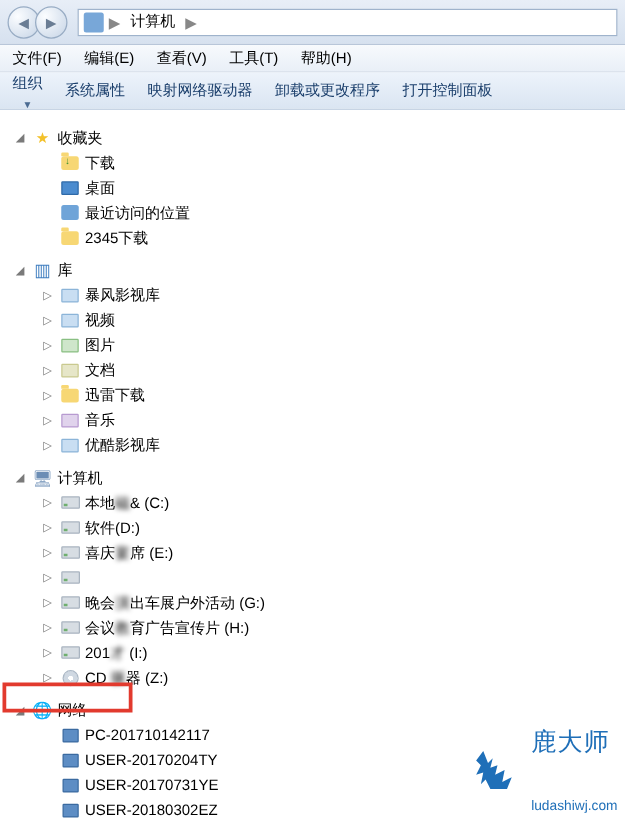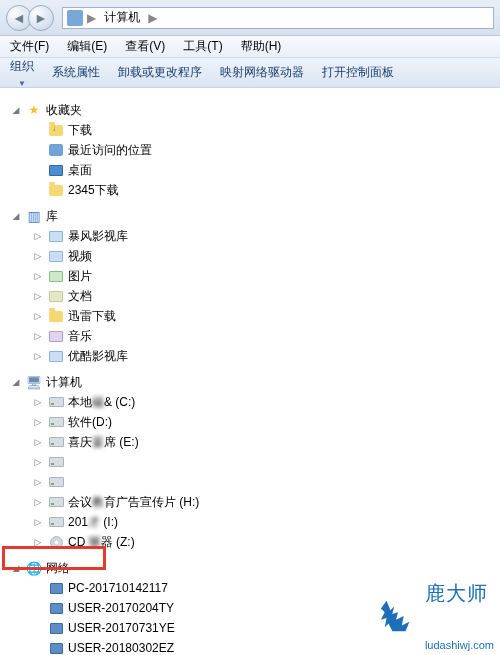--- a/index.html
+++ b/index.html
@@ -91,22 +91,22 @@
   <span class="mi">工具(T)</span>
   <span class="mi">帮助(H)</span>
 </div>
 
 <div class="toolbar">
   <span class="tb">
       <span>组织</span>
       <span class="caret">▼</span>
     </span>
   <span class="tb">系统属性</span>
+  <span class="tb">映射网络驱动器</span>
   <span class="tb">卸载或更改程序</span>
-  <span class="tb">映射网络驱动器</span>
   <span class="tb">打开控制面板</span>
 </div>
 
 <div class="tree">
 
   <div class="group">
     <div class="node">
       <span class="tw">◢</span>
       <span class="ico i-star">★</span>
       <span class="lbl">收藏夹</span>
@@ -115,30 +115,30 @@
       <div class="node">
           <span class="tw"></span>
           <span class="ico i-dl">
             <span class="i-folder"></span>
           </span>
           <span class="lbl">下载</span>
         </div>
       <div class="node">
           <span class="tw"></span>
           <span class="ico">
+            <span class="i-desktop"></span>
+          </span>
+          <span class="lbl">桌面</span>
+        </div>
+      <div class="node">
+          <span class="tw"></span>
+          <span class="ico">
             <span class="i-recent"></span>
           </span>
           <span class="lbl">最近访问的位置</span>
-        </div>
-      <div class="node">
-          <span class="tw"></span>
-          <span class="ico">
-            <span class="i-desktop"></span>
-          </span>
-          <span class="lbl">桌面</span>
         </div>
       <div class="node">
           <span class="tw"></span>
           <span class="ico">
             <span class="i-folder"></span>
           </span>
           <span class="lbl">2345下载</span>
         </div>
     </div>
   </div>
@@ -234,20 +234,21 @@
           <span class="tw">▷</span>
           <span class="ico">
             <span class="i-drive"></span>
           </span>
         </div>
       <div class="node">
           <span class="tw">▷</span>
           <span class="ico">
             <span class="i-drive"></span>
           </span>
+          <span class="lbl"><span>晚会</span><span class="blur">演</span><span>出车展户外活动 (G:)</span></span>
         </div>
       <div class="node">
           <span class="tw">▷</span>
           <span class="ico">
             <span class="i-drive"></span>
           </span>
           <span class="lbl"><span>会议</span><span class="blur">教</span><span>育广告宣传片 (H:)</span></span>
         </div>
       <div class="node">
           <span class="tw">▷</span>

